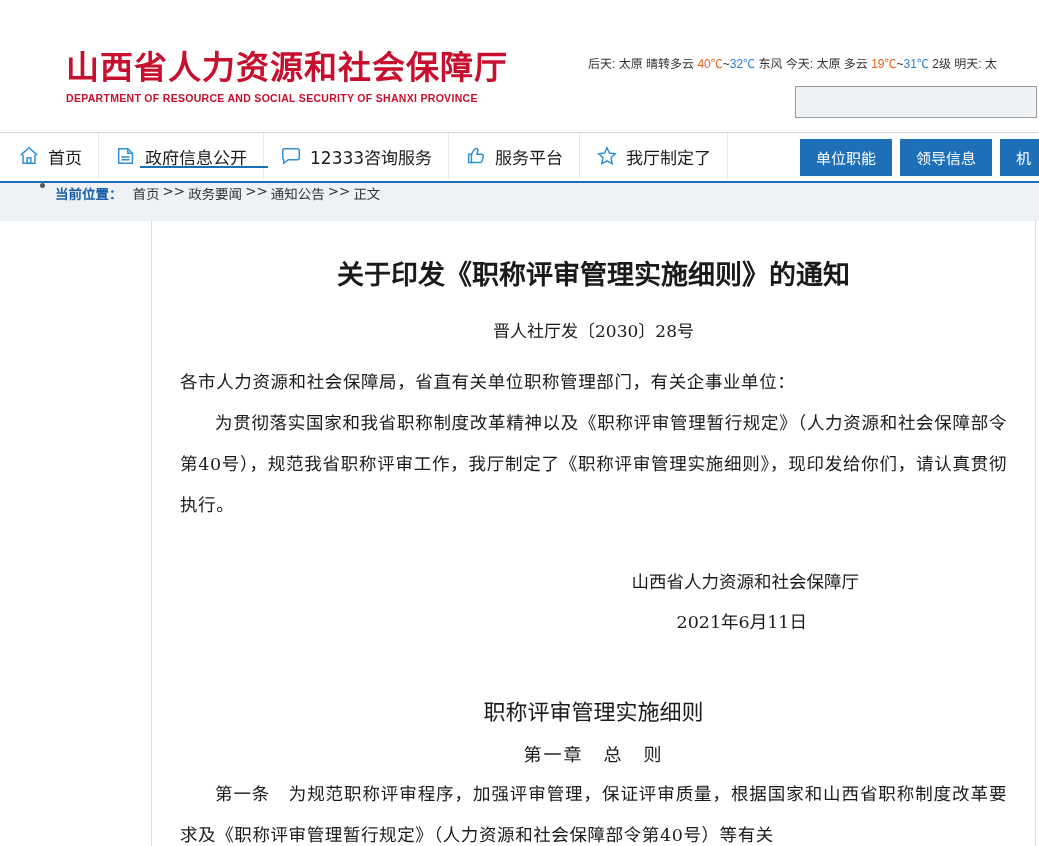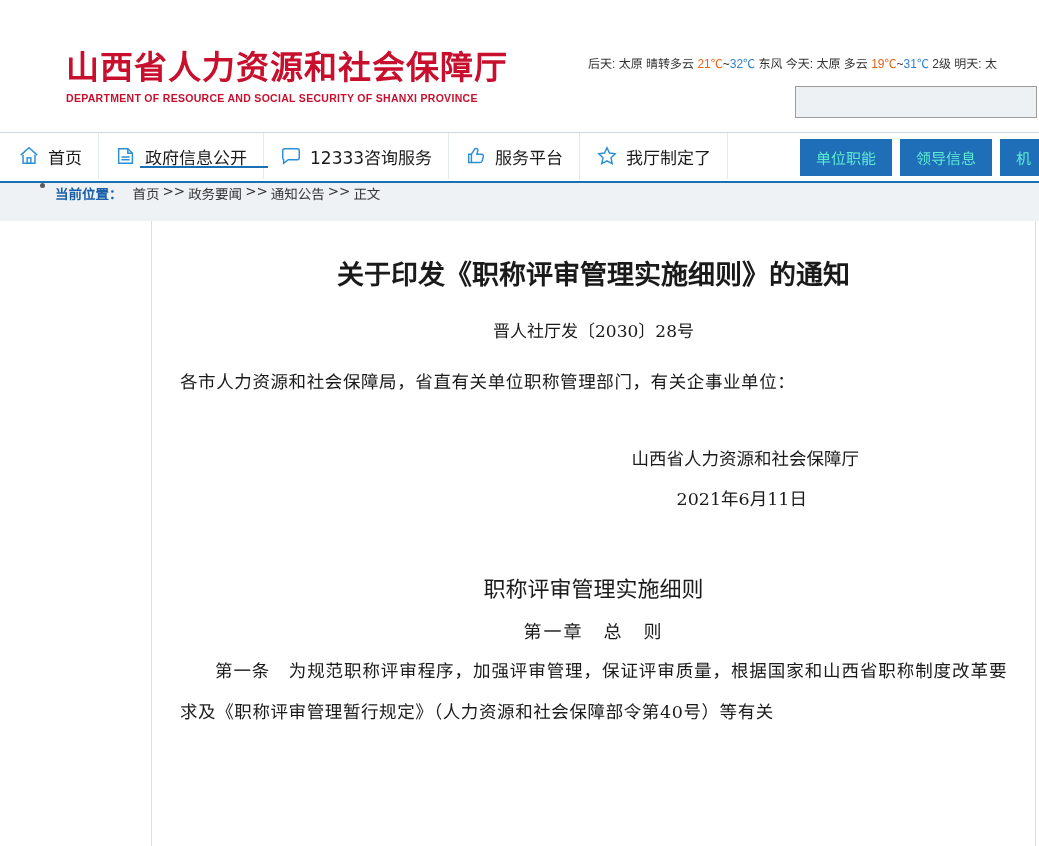--- a/index.html
+++ b/index.html
@@ -140,21 +140,21 @@
 
   .nav-buttons {
     position: absolute;
     right: 0;
     top: 6px;
     display: flex;
     gap: 8px;
   }
   .nav-btn {
     background: #1e6fb8;
-    color: #5eead4;
+    color: #ffffff;
     font-size: 15px;
     font-family: "DejaVu Sans", sans-serif;
     padding: 8px 16px;
     cursor: pointer;
     white-space: nowrap;
   }
   .nav-btn.clipped { padding-right: 8px; }
 
   
   .crumbbar {
@@ -263,21 +263,21 @@
 
   <div class="header">
     <div class="logo-block">
       <div class="logo-title">山西省人力资源和社会保障厅</div>
       <div class="logo-sub">DEPARTMENT OF RESOURCE AND SOCIAL SECURITY OF SHANXI PROVINCE</div>
     </div>
 
     <div class="weather">
       <span>后天:</span>
       <span>太原 晴转多云</span>
-      <span class="t-hot">21℃</span><span class="sep">~</span><span class="t-cool">32℃</span>
+      <span class="t-hot">40℃</span><span class="sep">~</span><span class="t-cool">32℃</span>
       <span>东风</span>
       <span>今天:</span>
       <span>太原 多云</span>
       <span class="t-hot">19℃</span><span class="sep">~</span><span class="t-cool">31℃</span>
       <span>2级</span>
       <span>明天:</span>
       <span>太</span>
     </div>
 
     <div class="search-box">
@@ -367,20 +367,21 @@
 
   <div class="content-wrap">
     <div class="rail-left"></div>
     <div class="rail-right"></div>
 
     <div class="article">
       <div class="doc-title">关于印发《职称评审管理实施细则》的通知</div>
       <div class="doc-number">晋人社厅发〔2030〕28号</div>
 
       <div class="doc-p">各市人力资源和社会保障局，省直有关单位职称管理部门，有关企事业单位：</div>
+      <div class="doc-p indent">为贯彻落实国家和我省职称制度改革精神以及《职称评审管理暂行规定》（人力资源和社会保障部令第40号），规范我省职称评审工作，我厅制定了《职称评审管理实施细则》，现印发给你们，请认真贯彻执行。</div>
 
       <div class="sign">
         <div>山西省人力资源和社会保障厅</div>
         <div>2021年6月11日</div>
       </div>
 
       <div class="sec-title">职称评审管理实施细则</div>
       <div class="chap-title">第一章　总　则</div>
       <div class="doc-p indent">第一条　为规范职称评审程序，加强评审管理，保证评审质量，根据国家和山西省职称制度改革要求及《职称评审管理暂行规定》（人力资源和社会保障部令第40号）等有关</div>
     </div>

